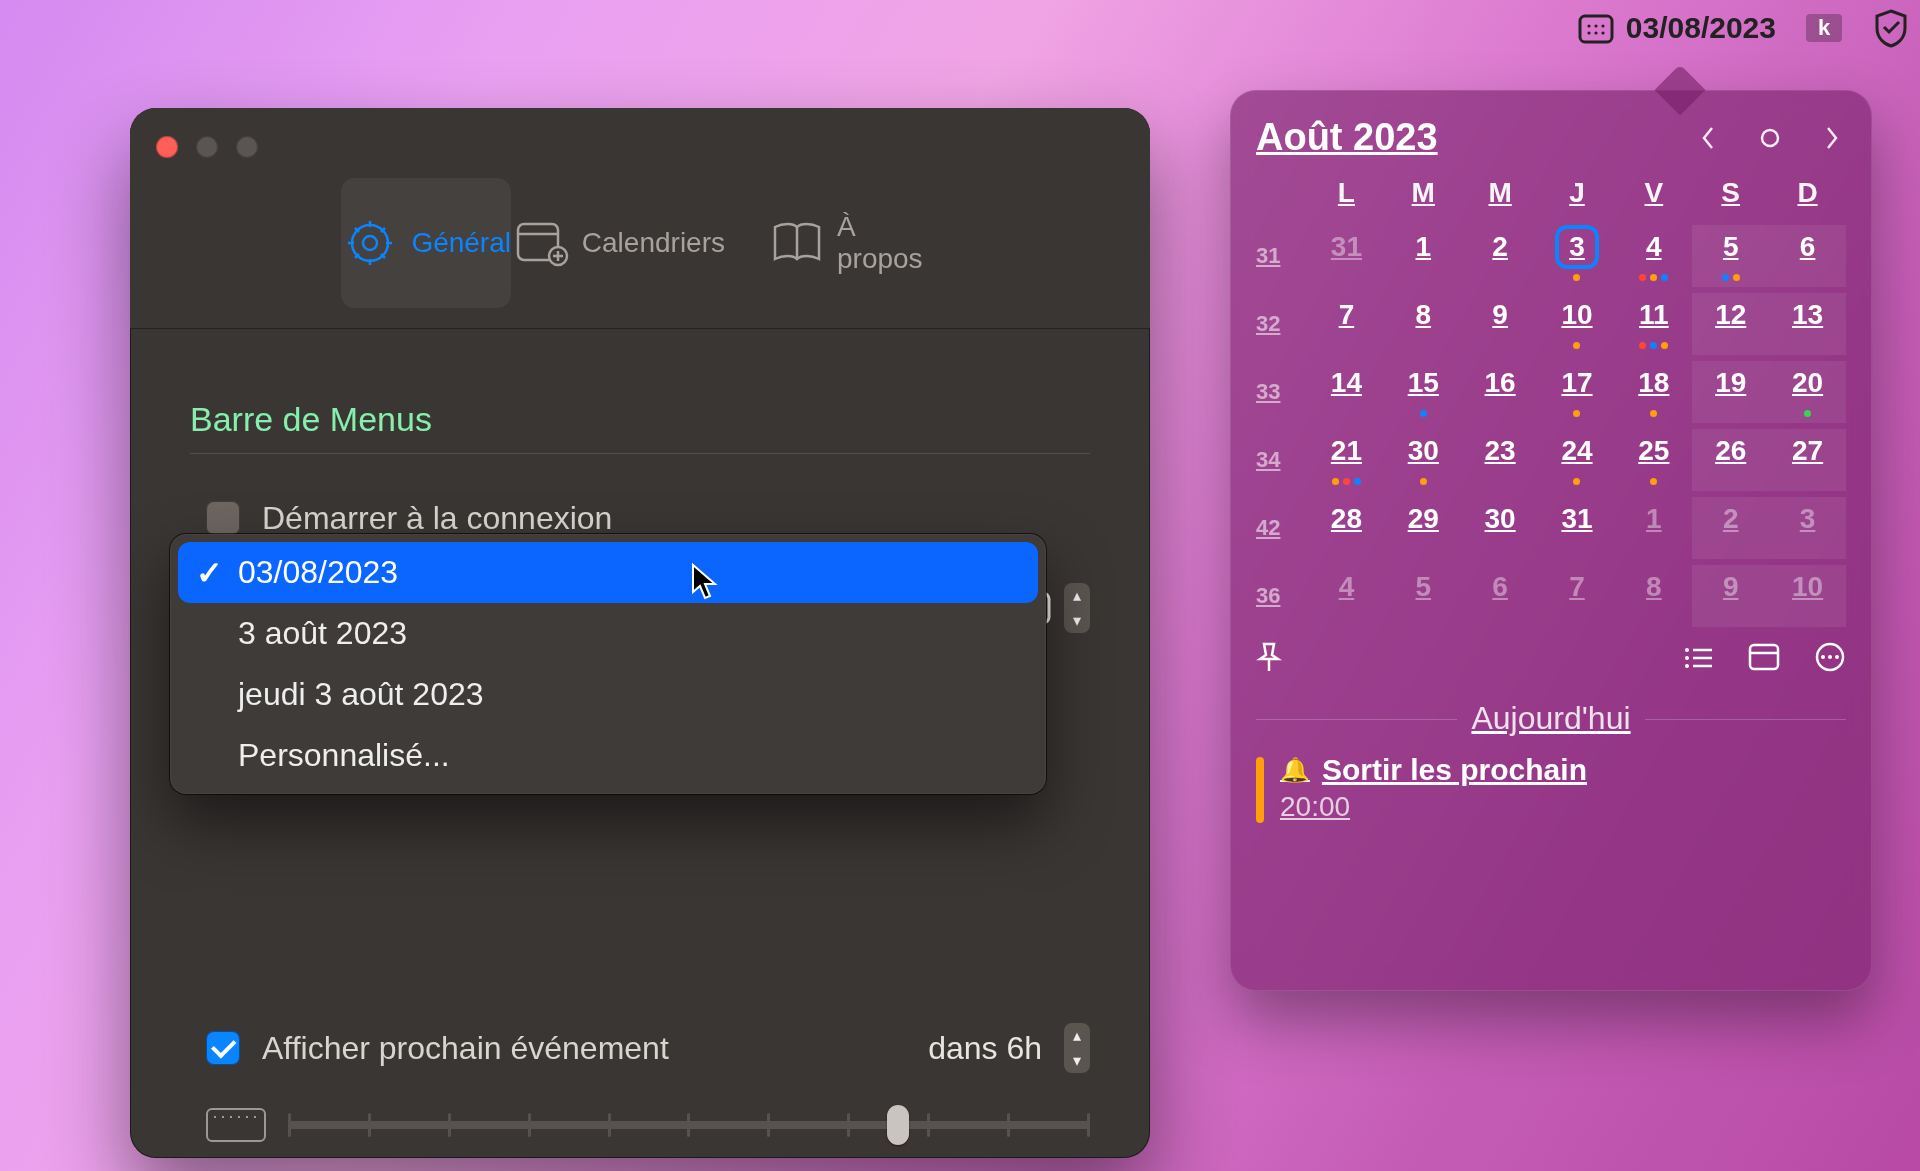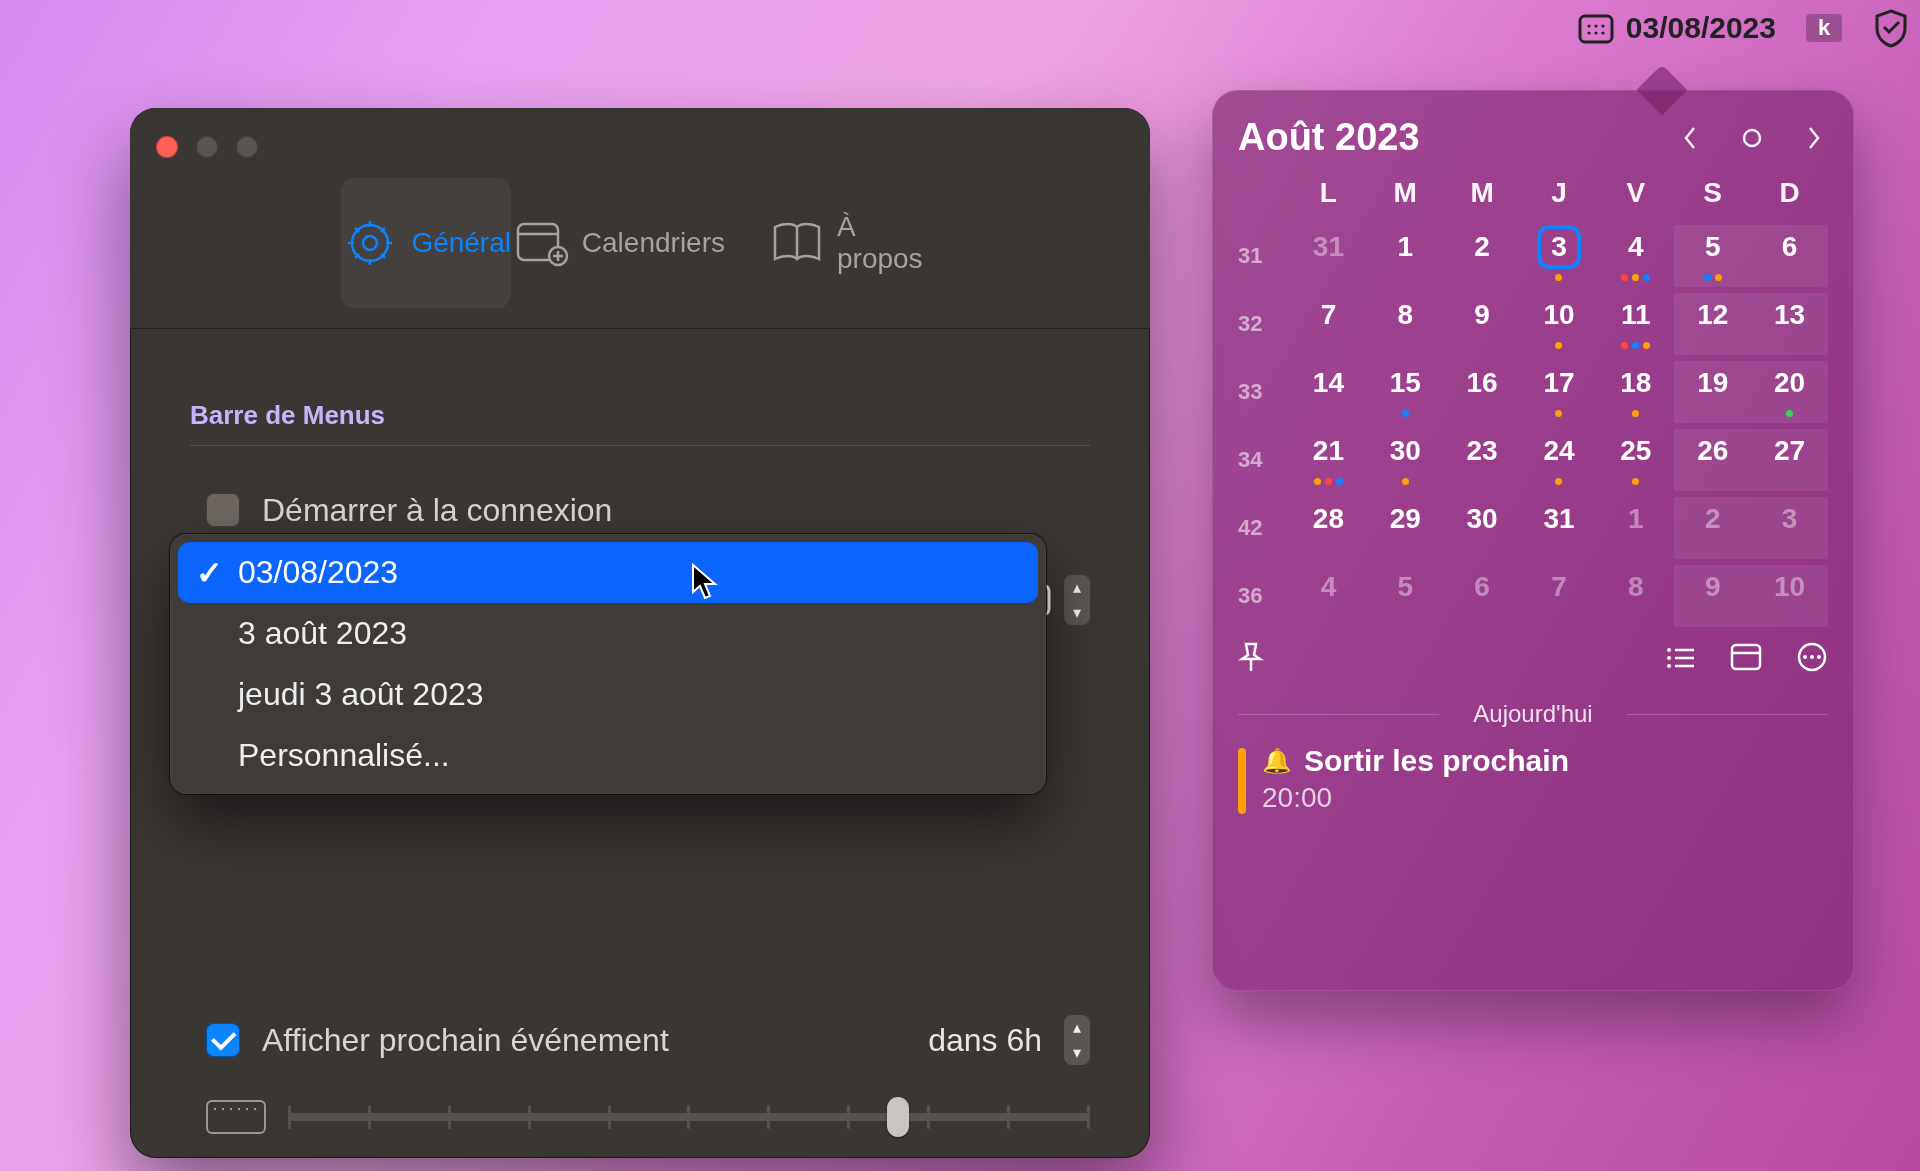--- a/index.html
+++ b/index.html
@@ -111,23 +111,23 @@
   .content {
     position: absolute;
     top: 246px;
     left: 0;
     right: 0;
     bottom: 0;
     padding: 46px 60px 0 60px;
     color: #d8d4d0;
   }
   .section-title {
-    font-size: 26px;
-    font-weight: 700;
-    color: #c4b5fd;
+    font-size: 34px;
+    font-weight: 400;
+    color: #86efac;
     margin-bottom: 14px;
   }
   .section-hr {
     border: 0;
     border-top: 1px solid rgba(255,255,255,.12);
     margin: 0 0 34px 0;
   }
   .row {
     display: flex;
     align-items: center;
@@ -235,30 +235,31 @@
   
   .cursor {
     position:absolute;
     left: 560px;
     top: 454px;
   }
 
   
   .calendar {
     position: absolute;
-    right: 66px;
+    right: 48px;
     top: 90px;
     width: 590px;
     height: 855px;
     border-radius: 26px;
     background: rgba(120, 33, 105, 0.62);
     backdrop-filter: blur(10px);
     box-shadow: 0 30px 60px rgba(0,0,0,.35), 0 0 0 1px rgba(255,255,255,.1) inset;
     color: #fff;
     padding: 26px 26px 20px 26px;
+    text-decoration: underline;
   }
   .calendar::before{
     content:"";
     position:absolute;
     top:-18px; left:432px;
     width:36px; height:36px;
     background: rgba(120, 33, 105, 0.62);
     transform: rotate(45deg);
     border-top-left-radius:6px;
   }
@@ -303,21 +304,21 @@
   .cal-tools {
     display:flex; align-items:center; justify-content:space-between;
     margin-top: 14px;
     font-size: 30px;
   }
   .cal-tools .right-tools { display:flex; gap:34px; align-items:center; }
   .today-divider {
     position:relative;
     text-align:center;
     margin: 20px 0 16px 0;
-    font-size:24px;
+    font-size:32px;
     color: rgba(255,255,255,.85);
   }
   .today-divider::before, .today-divider::after {
     content:"";
     position:absolute; top:50%; width:34%; height:1px; background: rgba(255,255,255,.2);
   }
   .today-divider::before{ left:0; }
   .today-divider::after{ right:0; }
 
   .event {

